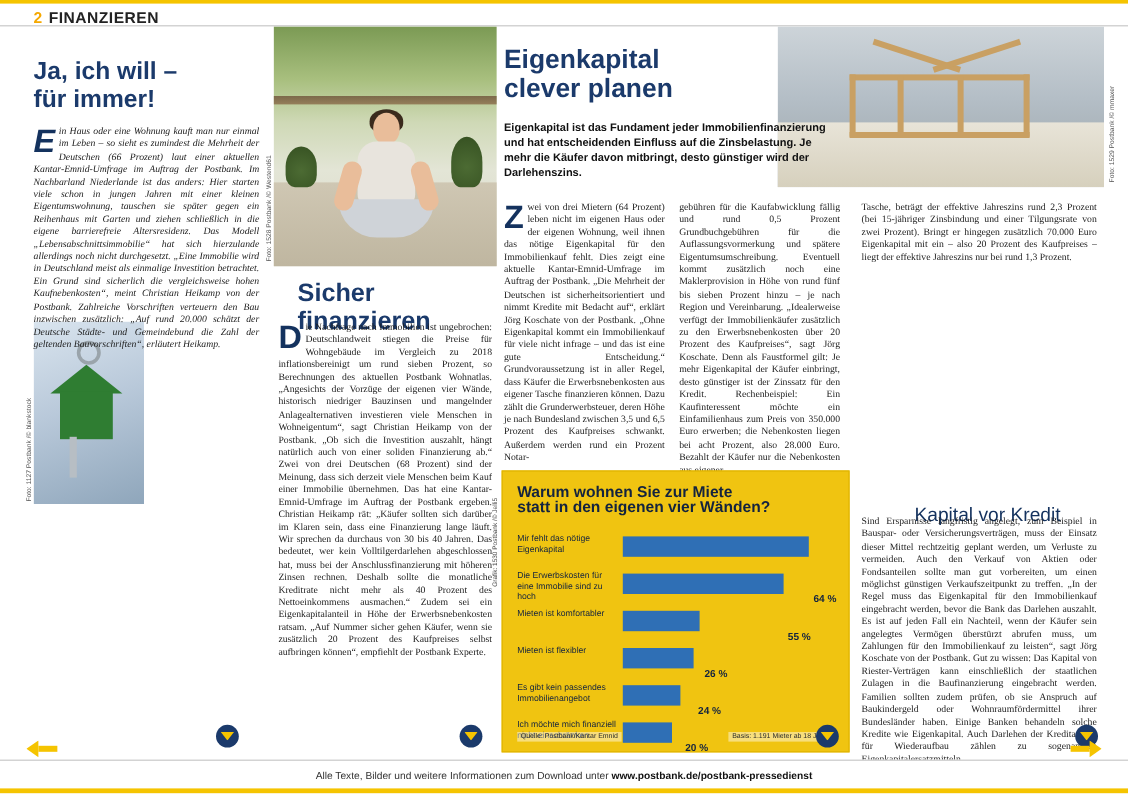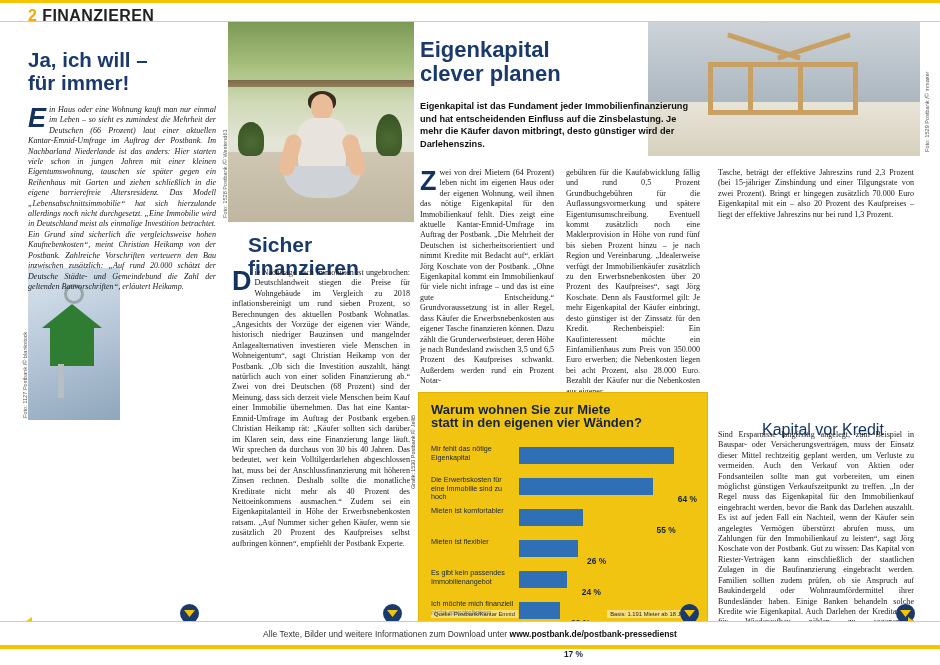--- a/index.html
+++ b/index.html
@@ -18,28 +18,28 @@
   }
   
   .topbar {
     position:absolute; left:0; top:0; width:940px; height:22px;
     border-top:3px solid #f5c400;
     border-bottom:1px solid #c9c9c9;
   }
   .topbar-inner {
     position:absolute; left:28px; top:4px;
     font-family:"Liberation Sans", sans-serif;
-    font-size:16px; font-weight:bold; letter-spacing:.4px;
+    font-size:13px; font-weight:bold; letter-spacing:.4px;
     color:#222;
   }
   .topbar-inner .num { color:#f5a800; margin-right:5px; }
 
   
   .bottombar {
-    position:absolute; left:0; bottom:16px; width:940px; height:28px;
+    position:absolute; left:0; bottom:4px; width:940px; height:28px;
     border-top:1px solid #c9c9c9;
     border-bottom:4px solid #f5c400;
     background:#fff;
   }
   .bottom-text {
     position:absolute; left:0; right:0; top:7px;
     text-align:center;
     font-family:"Liberation Sans", sans-serif;
     font-size:8.5px; color:#333;
   }

